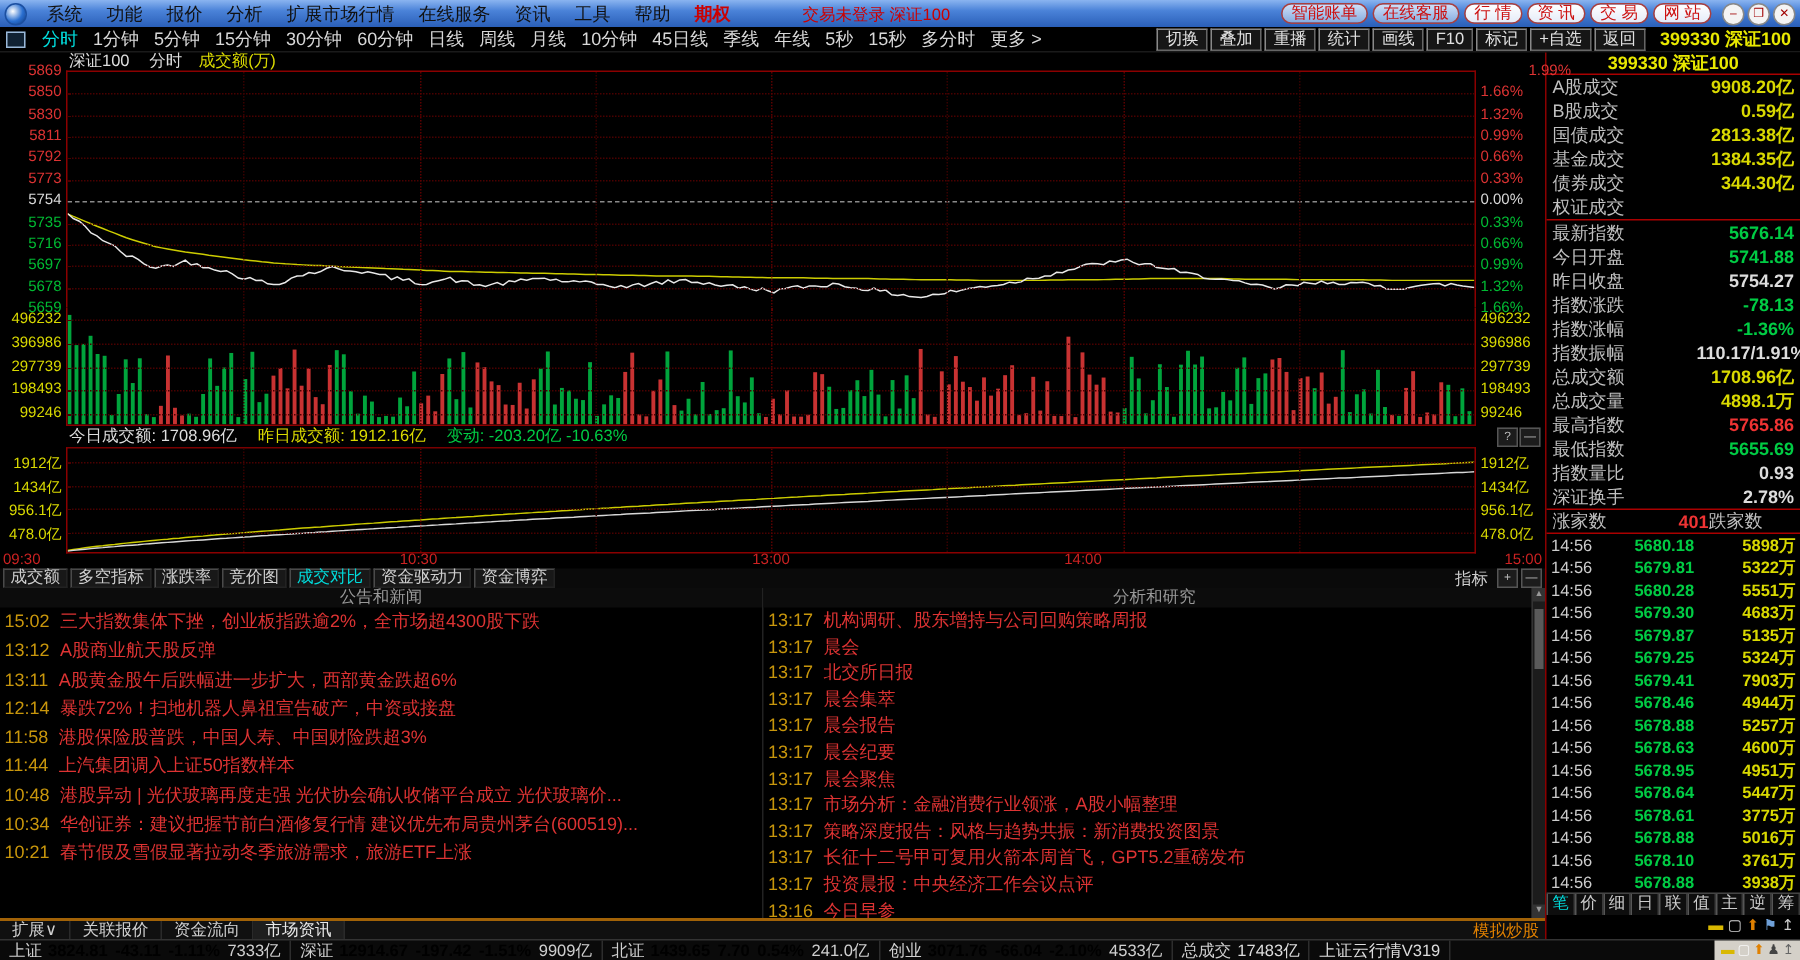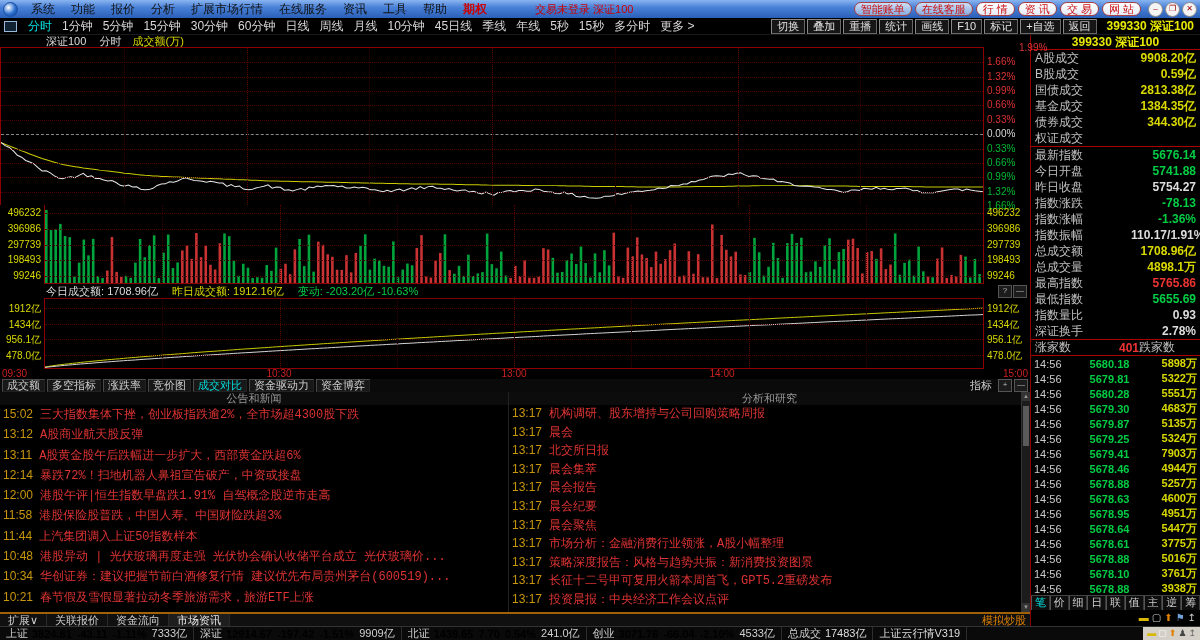--- a/index.html
+++ b/index.html
@@ -74,21 +74,21 @@
   .news{flex:1;display:flex;min-height:0;position:relative;}
   .news-col{display:flex;flex-direction:column;min-width:0;}
   .news-col.left{width:508px;flex:none;border-right:1px solid #222;}
   .news-col.rightc{flex:1;}
   .news-head{height:13px;font-size:11px;color:#999;text-align:center;line-height:13px;background:#0c0c0c;}
   .news-list{flex:1;overflow:hidden;padding-left:3px;}
   .news-item{white-space:nowrap;overflow:hidden;font-size:12px;}
   .news-col.left .news-item{line-height:19.3px;}
   .news-col.rightc .news-item{line-height:17.6px;}
   .news-time{color:#c8960c;margin-right:7px;}
-  .news-text{color:#dd3333;font-family:Liberation Mono, monospace;}
+  .news-text{color:#dd3333;}
   .news-scroll{position:absolute;right:0;top:0;bottom:0;width:8px;background:#1c1c1c;border-left:1px solid #333;}
   .news-scroll .thumb{position:absolute;left:1px;right:1px;top:14px;height:40px;background:#5a5a5a;}
   .news-scroll .arr{position:absolute;left:0;right:0;height:9px;background:#333;color:#999;font-size:6px;
     text-align:center;line-height:9px;}
   .news-scroll .arr.dn{bottom:0;}
   
   .bottom-tabs{height:12px;display:flex;align-items:center;background:#101010;border-top:2px solid #a16207;
     font-size:11px;color:#cfcfcf;position:relative;}
   .btab{padding:0 8px;border-right:1px solid #2a2a2a;line-height:12px;white-space:nowrap;}
   .btab.on{background:#1e1e1e;color:#e8e8e8;}
@@ -205,20 +205,34 @@
     <div class="chart-col">
 
       <div class="chart-header">
         <span class="sym">深证100</span>
         <span class="sub">分时</span>
         <span class="vol">成交额(万)</span>
         <span class="corner-link">主要指数</span>
       </div>
 
       <div class="pane" id="price-pane">
+        <div class="axis left" id="price-axis-l">
+            <div class="al" style="top: -5px; color: rgb(221, 51, 51);">5869</div>
+            <div class="al" style="top: 9.36364px; color: rgb(221, 51, 51);">5850</div>
+            <div class="al" style="top: 23.7273px; color: rgb(221, 51, 51);">5830</div>
+            <div class="al" style="top: 38.0909px; color: rgb(221, 51, 51);">5811</div>
+            <div class="al" style="top: 52.4545px; color: rgb(221, 51, 51);">5792</div>
+            <div class="al" style="top: 66.8182px; color: rgb(221, 51, 51);">5773</div>
+            <div class="al" style="top: 81.1818px; color: rgb(216, 216, 216);">5754</div>
+            <div class="al" style="top: 95.5455px; color: rgb(0, 187, 51);">5735</div>
+            <div class="al" style="top: 109.909px; color: rgb(0, 187, 51);">5716</div>
+            <div class="al" style="top: 124.273px; color: rgb(0, 187, 51);">5697</div>
+            <div class="al" style="top: 138.636px; color: rgb(0, 187, 51);">5678</div>
+            <div class="al" style="top: 153px; color: rgb(0, 187, 51);">5659</div>
+          </div>
         <div class="plot" id="price-plot">
           <svg id="price-svg" viewBox="0 0 940 158" preserveAspectRatio="none">
               <polyline points="0.0,95.2 3.9,96.9 7.9,98.5 11.8,100.2 15.7,101.8 19.7,103.5 23.6,105.0 27.5,106.6 31.5,108.1 35.4,109.7 39.3,111.2 43.3,112.5 47.2,113.7 51.1,114.9 55.1,116.1 59.0,117.3 62.9,118.0 66.9,118.7 70.8,119.4 74.7,120.1 78.7,120.8 82.6,121.3 86.5,121.8 90.5,122.3 94.4,122.9 98.3,123.4 102.3,123.9 106.2,124.4 110.1,124.9 114.1,125.4 118.0,126.0 121.9,126.4 125.9,126.8 129.8,127.3 133.7,127.7 137.7,128.1 141.6,128.4 145.5,128.7 149.5,128.9 153.4,129.2 157.3,129.4 161.3,129.6 165.2,129.8 169.1,129.9 173.1,130.1 177.0,130.3 180.9,130.5 184.9,130.6 188.8,130.8 192.7,131.0 196.7,131.2 200.6,131.3 204.5,131.5 208.5,131.7 212.4,131.9 216.3,132.0 220.3,132.2 224.2,132.4 228.1,132.5 232.1,132.7 236.0,132.9 239.9,133.1 243.8,133.2 247.8,133.4 251.7,133.6 255.6,133.8 259.6,133.8 263.5,133.9 267.4,134.0 271.4,134.1 275.3,134.2 279.2,134.3 283.2,134.4 287.1,134.5 291.0,134.5 295.0,134.6 298.9,134.7 302.8,134.8 306.8,134.9 310.7,135.0 314.6,135.1 318.6,135.1 322.5,135.2 326.4,135.3 330.4,135.4 334.3,135.5 338.2,135.6 342.2,135.7 346.1,135.8 350.0,135.8 354.0,135.9 357.9,136.0 361.8,136.1 365.8,136.2 369.7,136.3 373.6,136.4 377.6,136.4 381.5,136.5 385.4,136.6 389.4,136.7 393.3,136.8 397.2,136.8 401.2,136.8 405.1,136.8 409.0,136.8 413.0,136.8 416.9,136.9 420.8,137.0 424.8,137.0 428.7,137.1 432.6,137.2 436.6,137.3 440.5,137.4 444.4,137.5 448.4,137.6 452.3,137.7 456.2,137.7 460.2,137.8 464.1,137.9 468.0,138.0 472.0,138.1 475.9,138.1 479.8,138.1 483.8,138.1 487.7,138.1 491.6,138.1 495.6,138.2 499.5,138.3 503.4,138.3 507.4,138.4 511.3,138.5 515.2,138.5 519.2,138.5 523.1,138.5 527.0,138.5 531.0,138.5 534.9,138.6 538.8,138.7 542.8,138.8 546.7,138.9 550.6,139.0 554.6,139.0 558.5,139.1 562.4,139.2 566.4,139.3 570.3,139.4 574.2,139.4 578.2,139.4 582.1,139.4 586.0,139.4 590.0,139.4 593.9,139.5 597.8,139.6 601.8,139.6 605.7,139.7 609.6,139.8 613.6,139.8 617.5,139.8 621.4,139.8 625.4,139.8 629.3,139.8 633.2,139.8 637.2,139.8 641.1,139.8 645.0,139.8 649.0,139.8 652.9,139.7 656.8,139.6 660.8,139.6 664.7,139.5 668.6,139.4 672.6,139.4 676.5,139.4 680.4,139.4 684.4,139.4 688.3,139.4 692.2,139.3 696.2,139.2 700.1,139.1 704.0,139.0 707.9,139.0 711.9,138.9 715.8,138.8 719.7,138.7 723.7,138.6 727.6,138.5 731.5,138.5 735.5,138.5 739.4,138.5 743.3,138.5 747.3,138.5 751.2,138.5 755.1,138.5 759.1,138.5 763.0,138.5 766.9,138.5 770.9,138.6 774.8,138.7 778.7,138.8 782.7,138.9 786.6,139.0 790.5,139.0 794.5,139.0 798.4,139.0 802.3,139.0 806.3,139.0 810.2,139.0 814.1,139.1 818.1,139.2 822.0,139.3 825.9,139.4 829.9,139.4 833.8,139.4 837.7,139.4 841.7,139.4 845.6,139.4 849.5,139.4 853.5,139.4 857.4,139.4 861.3,139.4 865.3,139.4 869.2,139.5 873.1,139.6 877.1,139.6 881.0,139.7 884.9,139.8 888.9,139.8 892.8,139.8 896.7,139.8 900.7,139.8 904.6,139.8 908.5,139.8 912.5,139.8 916.4,139.8 920.3,139.8 924.3,139.8 928.2,139.8 932.1,139.8 936.1,139.8 940.0,139.8 " fill="none" stroke="#cccc00" stroke-width="1"></polyline>
               <polyline points="0.0,94.9 3.9,98.3 7.9,100.1 11.8,103.5 15.7,108.0 19.7,109.9 23.6,113.2 27.5,114.8 31.5,116.6 35.4,120.4 39.3,123.7 43.3,123.5 47.2,125.7 51.1,128.7 55.1,130.8 59.0,131.6 62.9,130.2 66.9,129.5 70.8,130.5 74.7,128.2 78.7,126.2 82.6,129.5 86.5,128.7 90.5,131.3 94.4,131.4 98.3,132.9 102.3,133.8 106.2,133.3 110.1,135.4 114.1,138.2 118.0,139.1 121.9,137.9 125.9,139.9 129.8,139.7 133.7,142.1 137.7,142.6 141.6,142.5 145.5,141.2 149.5,138.3 153.4,136.9 157.3,136.7 161.3,134.6 165.2,135.1 169.1,133.9 173.1,131.7 177.0,130.5 180.9,132.0 184.9,133.4 188.8,133.5 192.7,134.0 196.7,135.0 200.6,134.1 204.5,134.9 208.5,135.8 212.4,135.9 216.3,139.3 220.3,137.4 224.2,139.7 228.1,138.8 232.1,142.0 236.0,142.7 239.9,142.5 243.8,140.9 247.8,140.0 251.7,139.1 255.6,137.7 259.6,141.1 263.5,140.0 267.4,140.2 271.4,143.1 275.3,142.7 279.2,143.9 283.2,142.5 287.1,141.3 291.0,143.0 295.0,140.0 298.9,140.7 302.8,138.9 306.8,139.7 310.7,138.5 314.6,138.6 318.6,138.3 322.5,139.7 326.4,139.0 330.4,140.8 334.3,140.8 338.2,140.0 342.2,140.8 346.1,140.2 350.0,140.9 354.0,142.6 357.9,142.6 361.8,143.7 365.8,144.7 369.7,143.2 373.6,144.7 377.6,142.8 381.5,141.9 385.4,143.8 389.4,142.1 393.3,140.6 397.2,142.3 401.2,139.4 405.1,141.5 409.0,139.5 413.0,139.2 416.9,141.2 420.8,141.1 424.8,142.4 428.7,141.4 432.6,142.9 436.6,143.8 440.5,143.1 444.4,142.8 448.4,145.0 452.3,144.1 456.2,145.7 460.2,146.8 464.1,145.0 468.0,146.8 472.0,148.2 475.9,145.5 479.8,145.3 483.8,144.0 487.7,143.4 491.6,145.0 495.6,143.5 499.5,143.5 503.4,144.1 507.4,144.1 511.3,141.8 515.2,142.3 519.2,144.1 523.1,144.7 527.0,145.0 531.0,146.4 534.9,146.6 538.8,144.9 542.8,146.9 546.7,146.3 550.6,149.5 554.6,150.0 558.5,149.3 562.4,150.7 566.4,150.9 570.3,151.3 574.2,150.6 578.2,149.1 582.1,149.3 586.0,148.8 590.0,146.4 593.9,147.4 597.8,146.2 601.8,145.2 605.7,144.7 609.6,143.9 613.6,144.4 617.5,143.6 621.4,143.2 625.4,142.6 629.3,141.0 633.2,141.5 637.2,140.8 641.1,138.4 645.0,138.7 649.0,138.4 652.9,136.9 656.8,136.9 660.8,134.4 664.7,134.6 668.6,132.9 672.6,132.4 676.5,130.5 680.4,129.0 684.4,128.5 688.3,128.7 692.2,129.3 696.2,126.8 700.1,127.4 704.0,126.1 707.9,125.6 711.9,127.7 715.8,129.3 719.7,128.6 723.7,128.7 727.6,131.2 731.5,131.7 735.5,132.2 739.4,131.9 743.3,134.5 747.3,134.4 751.2,135.0 755.1,135.8 759.1,138.4 763.0,138.9 766.9,139.1 770.9,138.9 774.8,139.3 778.7,139.9 782.7,140.1 786.6,141.5 790.5,142.5 794.5,142.4 798.4,142.9 802.3,144.2 806.3,145.5 810.2,144.7 814.1,142.8 818.1,142.9 822.0,143.4 825.9,141.1 829.9,141.7 833.8,142.2 837.7,140.3 841.7,142.1 845.6,141.1 849.5,142.5 853.5,142.6 857.4,141.3 861.3,141.4 865.3,141.0 869.2,141.8 873.1,143.6 877.1,143.3 881.0,145.6 884.9,145.7 888.9,145.8 892.8,145.7 896.7,144.6 900.7,143.8 904.6,143.1 908.5,142.5 912.5,142.0 916.4,141.9 920.3,143.5 924.3,141.9 928.2,142.9 932.1,143.6 936.1,144.1 940.0,144.6 " fill="none" stroke="#e8e8e8" stroke-width="1"></polyline>
             </svg>
         <div class="gl" style="top: 14.3636px;"></div>
             <div class="gl" style="top: 28.7273px;"></div>
             <div class="gl" style="top: 43.0909px;"></div>
             <div class="gl" style="top: 57.4545px;"></div>
             <div class="gl" style="top: 71.8182px;"></div>
@@ -561,23 +575,20 @@
               <div class="news-item">
                 <span class="news-time">13:12</span><span class="news-text">A股商业航天股反弹</span>
               </div>
               <div class="news-item">
                 <span class="news-time">13:11</span><span class="news-text">A股黄金股午后跌幅进一步扩大，西部黄金跌超6%</span>
               </div>
               <div class="news-item">
                 <span class="news-time">12:14</span><span class="news-text">暴跌72%！扫地机器人鼻祖宣告破产，中资或接盘</span>
               </div>
               <div class="news-item">
-                <span class="news-time">12:00</span><span class="news-text">港股午评|恒生指数早盘跌1.91% 自驾概念股逆市走高</span>
-              </div>
-              <div class="news-item">
                 <span class="news-time">11:58</span><span class="news-text">港股保险股普跌，中国人寿、中国财险跌超3%</span>
               </div>
               <div class="news-item">
                 <span class="news-time">11:44</span><span class="news-text">上汽集团调入上证50指数样本</span>
               </div>
               <div class="news-item">
                 <span class="news-time">10:48</span><span class="news-text">港股异动 | 光伏玻璃再度走强 光伏协会确认收储平台成立 光伏玻璃价...</span>
               </div>
               <div class="news-item">
                 <span class="news-time">10:34</span><span class="news-text">华创证券：建议把握节前白酒修复行情 建议优先布局贵州茅台(600519)...</span>

